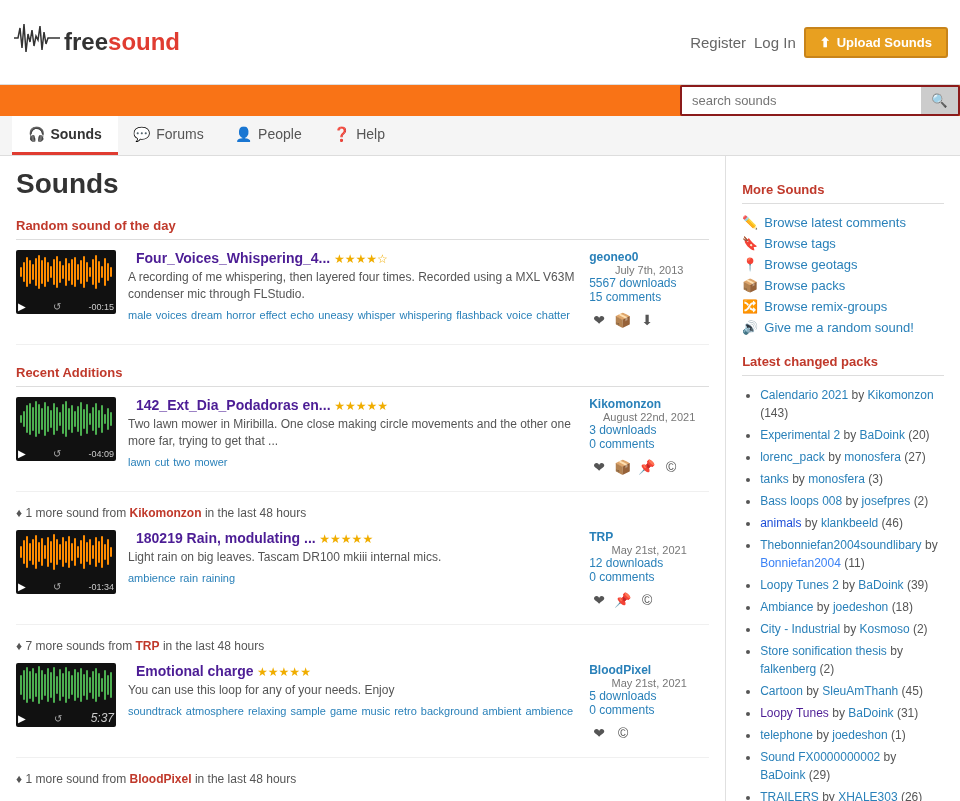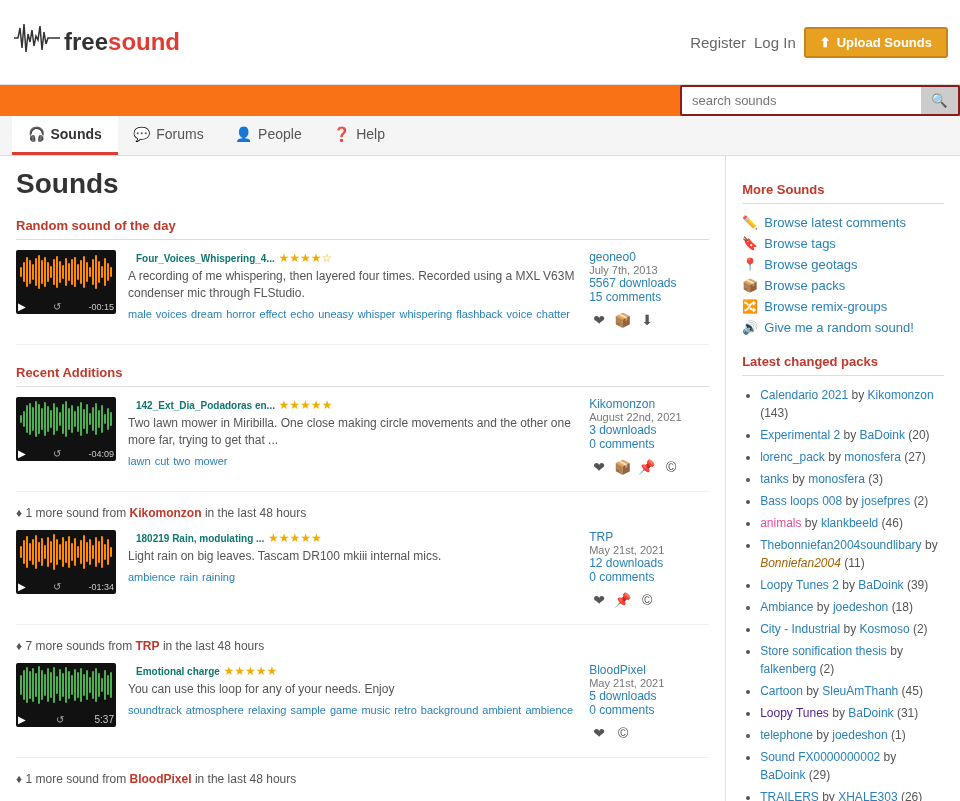--- a/index.html
+++ b/index.html
@@ -31,29 +31,29 @@
     
     h1.page-title { font-size: 28px; font-weight: bold; color: #333; margin-bottom: 12px; }
     
     .section-header { color: #c0392b; font-size: 13px; font-weight: bold; padding: 6px 0; border-bottom: 1px solid #ddd; margin-bottom: 10px; }
     
     
     .sound-card { display: flex; gap: 12px; margin-bottom: 14px; padding-bottom: 14px; border-bottom: 1px solid #f0f0f0; }
     .sound-thumb { width: 100px; min-width: 100px; height: 60px; background: #1a1a1a; position: relative; overflow: hidden; border-radius: 2px; }
     
     .sound-info { flex: 1; }
-    .sound-title { color: #0f766e; font-size: 10px; font-weight: bold; text-decoration: none; cursor: pointer; padding-left: 8px; }
+    .sound-title { color: #4c1d95; font-size: 14px; font-weight: bold; text-decoration: none; cursor: pointer; padding-left: 8px; }
     .sound-desc { font-size: 12px; color: #555; margin: 3px 0; line-height: 1.4; }
     .sound-tags { margin-top: 4px; }
     .sound-tags a { color: #2980b9; font-size: 11px; text-decoration: none; margin-right: 4px; cursor: pointer; }
     .stars { color: #f0ad00; font-size: 12px; display: inline; }
     
     .sound-meta { min-width: 120px; font-size: 12px; color: #555; }
-    .sound-meta .username { color: #2980b9; font-weight: normal; cursor: pointer; }
-    .sound-meta .date { color: #777; font-size: 11px; }
+    .sound-meta .username { color: #2980b9; font-weight: bold; cursor: pointer; }
+    .sound-meta .date { color: #777; font-size: 11px; text-align: center; }
     .sound-meta .downloads { color: #2980b9; cursor: pointer; }
     .sound-meta .comments { color: #2980b9; cursor: pointer; }
     .sound-actions { display: flex; gap: 4px; margin-top: 6px; }
     .action-icon { width: 20px; height: 20px; cursor: pointer; display: flex; align-items: center; justify-content: center; font-size: 14px; }
     
     .more-sounds-note { color: #555; font-size: 12px; margin: 6px 0 10px 0; }
     .more-sounds-note a { color: #c0392b; font-weight: bold; cursor: pointer; }
     
     
     .right-section-header { color: #c0392b; font-size: 13px; font-weight: bold; padding: 6px 0; border-bottom: 1px solid #ddd; margin-bottom: 8px; margin-top: 10px; }
@@ -374,21 +374,21 @@
                 <rect x="82" y="13" width="2" height="14" fill="#4caf50" rx="1"></rect>
                 <rect x="85" y="5" width="2" height="30" fill="#4caf50" rx="1"></rect>
                 <rect x="88" y="10" width="2" height="20" fill="#4caf50" rx="1"></rect>
                 <rect x="91" y="7" width="2" height="26" fill="#4caf50" rx="1"></rect>
               </g>
             </svg>
           </div>
           <div style="position:absolute; bottom:2px; left:2px; right:2px; display:flex; justify-content:space-between; align-items:center;">
             <span style="color:#fff; font-size:10px; cursor:pointer;">▶</span>
             <span style="color:#aaa; font-size:10px; cursor:pointer;">↺</span>
-            <span style="color:#ccc; font-size:10px;">5:37</span>
+            <span style="color:#ccc; font-size:12px;font-style:italic;">5:37</span>
           </div>
         </div>
         <div class="sound-info">
           <div>
             <a class="sound-title">Emotional charge</a>
             <span class="stars">★★★★★</span>
           </div>
           <div class="sound-desc">You can use this loop for any of your needs. Enjoy</div>
           <div class="sound-tags">
             <a>soundtrack</a><a>atmosphere</a><a>relaxing</a><a>sample</a><a>game</a><a>music</a><a>retro</a><a>background</a><a>ambient</a><a>ambience</a>
@@ -442,22 +442,22 @@
     </div>
 
     <div class="right-section-header">Latest changed packs</div>
 
     <ul class="packs-list" id="packs-list">
     <li><a style="color:#2980b9; text-decoration:none; cursor:pointer;">Calendario 2021</a> <span class="by">by</span> <a style="color:#2980b9; text-decoration:none; cursor:pointer;">Kikomonzon</a> <span class="count">(143)</span></li>
         <li><a style="color:#2980b9; text-decoration:none; cursor:pointer;">Experimental 2</a> <span class="by">by</span> <a style="color:#2980b9; text-decoration:none; cursor:pointer;">BaDoink</a> <span class="count">(20)</span></li>
         <li><a style="color:#2980b9; text-decoration:none; cursor:pointer;">lorenc_pack</a> <span class="by">by</span> <a style="color:#2980b9; text-decoration:none; cursor:pointer;">monosfera</a> <span class="count">(27)</span></li>
         <li><a style="color:#2980b9; text-decoration:none; cursor:pointer;">tanks</a> <span class="by">by</span> <a style="color:#2980b9; text-decoration:none; cursor:pointer;">monosfera</a> <span class="count">(3)</span></li>
         <li><a style="color:#2980b9; text-decoration:none; cursor:pointer;">Bass loops 008</a> <span class="by">by</span> <a style="color:#2980b9; text-decoration:none; cursor:pointer;">josefpres</a> <span class="count">(2)</span></li>
-        <li><a style="color:#ec4899; text-decoration:none; cursor:pointer;margin-top:12px;">animals</a> <span class="by">by</span> <a style="color:#2980b9; text-decoration:none; cursor:pointer;">klankbeeld</a> <span class="count">(46)</span></li>
-        <li><a style="color:#2980b9; text-decoration:none; cursor:pointer;">Thebonniefan2004soundlibary</a> <span class="by">by</span> <a style="color:#a16207; text-decoration:none; cursor:pointer;font-style:italic;">Bonniefan2004</a> <span class="count">(11)</span></li>
+        <li><a style="color:#1d4ed8; text-decoration:none; cursor:pointer;margin-top:12px;">animals</a> <span class="by">by</span> <a style="color:#2980b9; text-decoration:none; cursor:pointer;">klankbeeld</a> <span class="count">(46)</span></li>
+        <li><a style="color:#2980b9; text-decoration:none; cursor:pointer;">Thebonniefan2004soundlibary</a> <span class="by">by</span> <a style="color:#3b82f6; text-decoration:none; cursor:pointer;">Bonniefan2004</a> <span class="count">(11)</span></li>
         <li><a style="color:#2980b9; text-decoration:none; cursor:pointer;">Loopy Tunes 2</a> <span class="by">by</span> <a style="color:#2980b9; text-decoration:none; cursor:pointer;">BaDoink</a> <span class="count">(39)</span></li>
         <li><a style="color:#2980b9; text-decoration:none; cursor:pointer;">Ambiance</a> <span class="by">by</span> <a style="color:#2980b9; text-decoration:none; cursor:pointer;">joedeshon</a> <span class="count">(18)</span></li>
         <li><a style="color:#2980b9; text-decoration:none; cursor:pointer;">City - Industrial</a> <span class="by">by</span> <a style="color:#2980b9; text-decoration:none; cursor:pointer;">Kosmoso</a> <span class="count">(2)</span></li>
         <li><a style="color:#2980b9; text-decoration:none; cursor:pointer;">Store sonification thesis</a> <span class="by">by</span> <a style="color:#2980b9; text-decoration:none; cursor:pointer;">falkenberg</a> <span class="count">(2)</span></li>
         <li><a style="color:#2980b9; text-decoration:none; cursor:pointer;">Cartoon</a> <span class="by">by</span> <a style="color:#2980b9; text-decoration:none; cursor:pointer;">SleuAmThanh</a> <span class="count">(45)</span></li>
         <li><a style="color:#4c1d95; text-decoration:none; cursor:pointer;">Loopy Tunes</a> <span class="by">by</span> <a style="color:#2980b9; text-decoration:none; cursor:pointer;">BaDoink</a> <span class="count">(31)</span></li>
         <li><a style="color:#2980b9; text-decoration:none; cursor:pointer;">telephone</a> <span class="by">by</span> <a style="color:#2980b9; text-decoration:none; cursor:pointer;">joedeshon</a> <span class="count">(1)</span></li>
         <li><a style="color:#2980b9; text-decoration:none; cursor:pointer;">Sound FX0000000002</a> <span class="by">by</span> <a style="color:#2980b9; text-decoration:none; cursor:pointer;">BaDoink</a> <span class="count">(29)</span></li>
         <li><a style="color:#2980b9; text-decoration:none; cursor:pointer;">TRAILERS</a> <span class="by">by</span> <a style="color:#2980b9; text-decoration:none; cursor:pointer;">XHALE303</a> <span class="count">(26)</span></li>
         <li>   </li>

